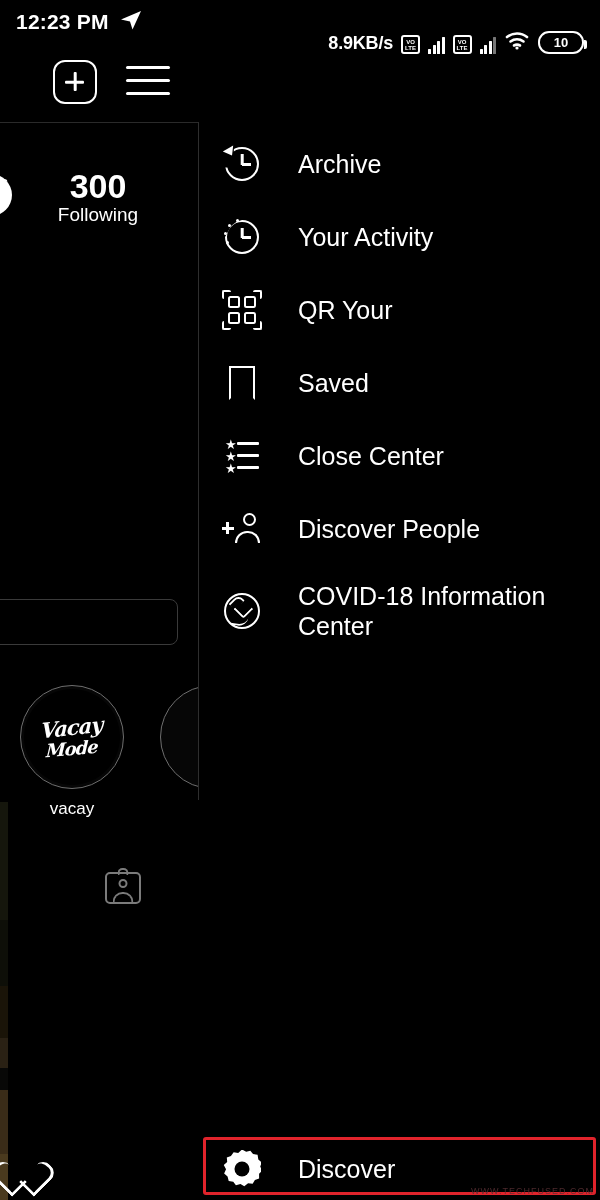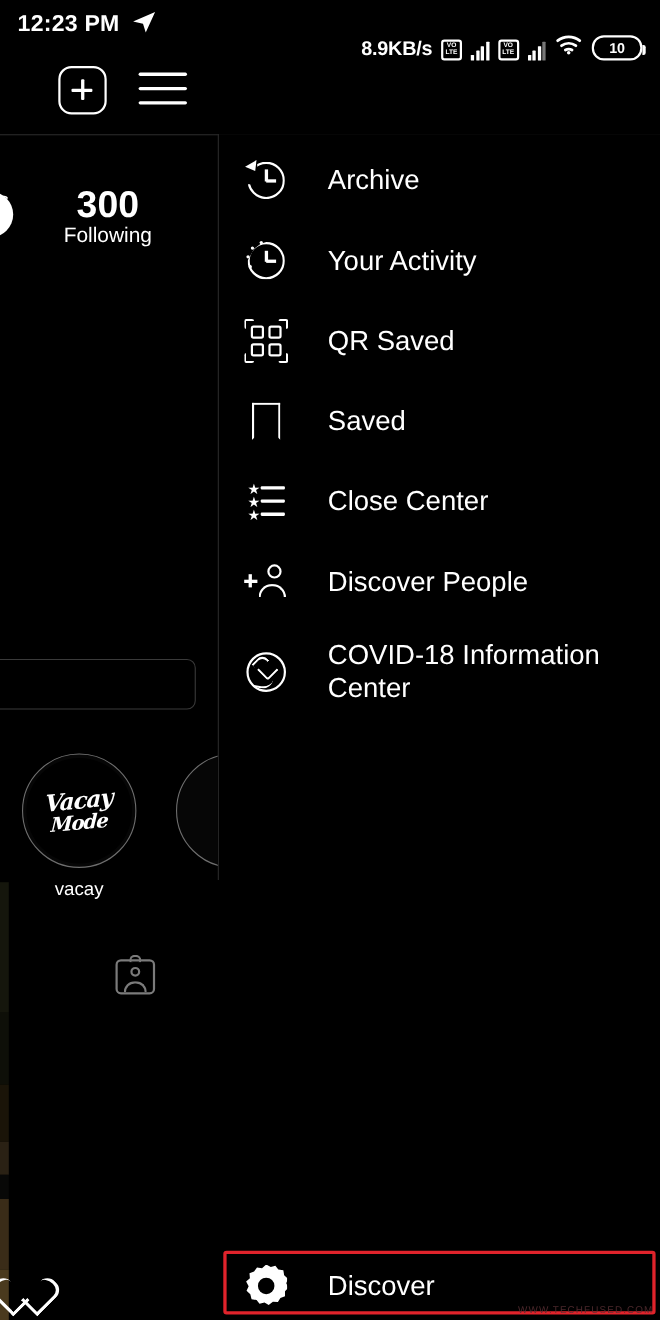--- a/index.html
+++ b/index.html
@@ -381,21 +381,21 @@
           <span class="q1"></span>
             <span class="q2"></span>
             <span class="q3"></span>
             <span class="q4"></span>
           <span class="corner c1"></span>
             <span class="corner c2"></span>
             <span class="corner c3"></span>
             <span class="corner c4"></span>
         </span>
       </span>
-      <span class="mi-label">QR Saved</span>
+      <span class="mi-label">QR Your</span>
     </div>
 
     <div class="menu-item" style="top:225px;height:72px;">
       <span class="mi-icon">
         <span class="ic-saved">
             <span class="b"></span>
           </span>
       </span>
       <span class="mi-label">Saved</span>
     </div>

